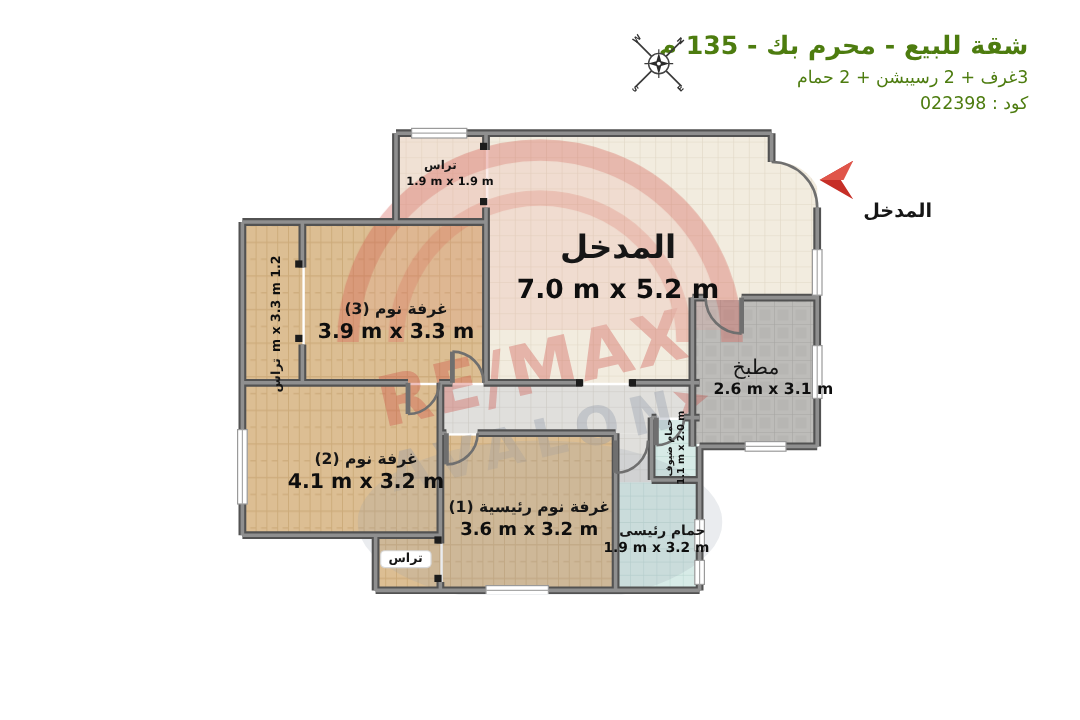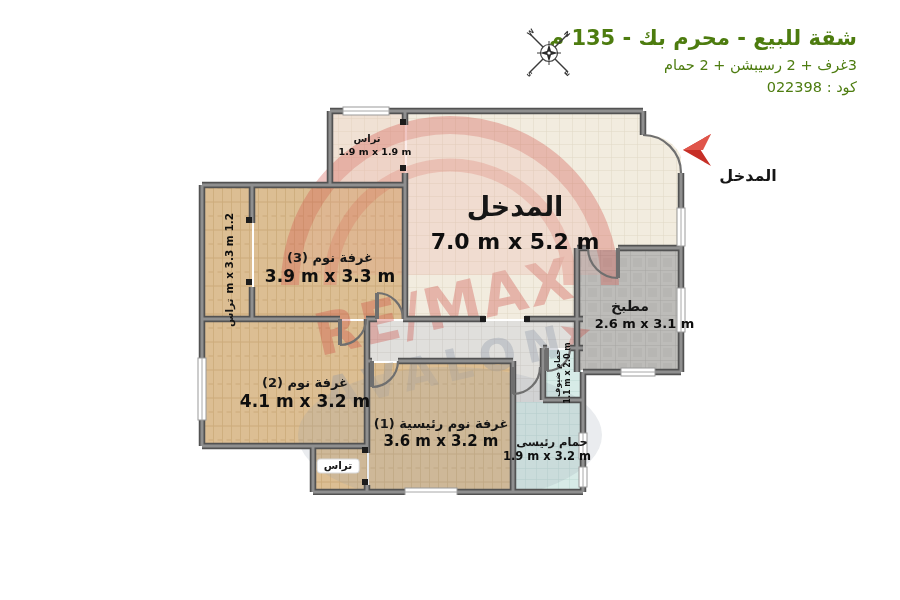--- a/index.html
+++ b/index.html
@@ -15,21 +15,21 @@
   .room-label{position:absolute;text-align:center;direction:rtl;color:#161616;
       transform:translate(-50%,-50%);white-space:nowrap;line-height:1.25;}
   .room-label .dims{direction:ltr;font-weight:bold;color:#0e0e0e;}
   .rot{transform:translate(-50%,-50%) rotate(-90deg);}
   .lbl-reception .nm{font-size:27px;font-weight:bold;}
   .lbl-reception .dims{font-size:22px;margin-top:4px;}
   .lbl-bed .nm{font-size:13px;font-weight:bold;}
   .lbl-bed .dims{font-size:17px;}
   .lbl-master .nm{font-size:13px;font-weight:bold;}
   .lbl-master .dims{font-size:15px;}
-  .lbl-kitchen .nm{font-size:14px;font-weight:bold;}
+  .lbl-kitchen .nm{font-size:17px;font-weight:normal;}
   .lbl-kitchen .dims{font-size:13px;margin-left:29px;}
   .lbl-mbath .nm{font-size:11.5px;font-weight:bold;margin-left:10px;}
   .lbl-mbath .dims{font-size:11.5px;}
   .lbl-gbath .nm{font-size:8px;font-weight:bold;}
   .lbl-gbath .dims{font-size:8px;}
   .lbl-tert .nm{font-size:10px;font-weight:bold;}
   .lbl-tert .dims{font-size:9.5px;padding-left:16px;}
   .lbl-terl .nm{font-size:10.5px;font-weight:bold;display:inline;}
   .lbl-terl .dims{font-size:10.5px;display:inline;margin-right:6px;}
   .lbl-terb{background:#ffffff;border-radius:3px;padding:0 6px;font-size:10.5px;

